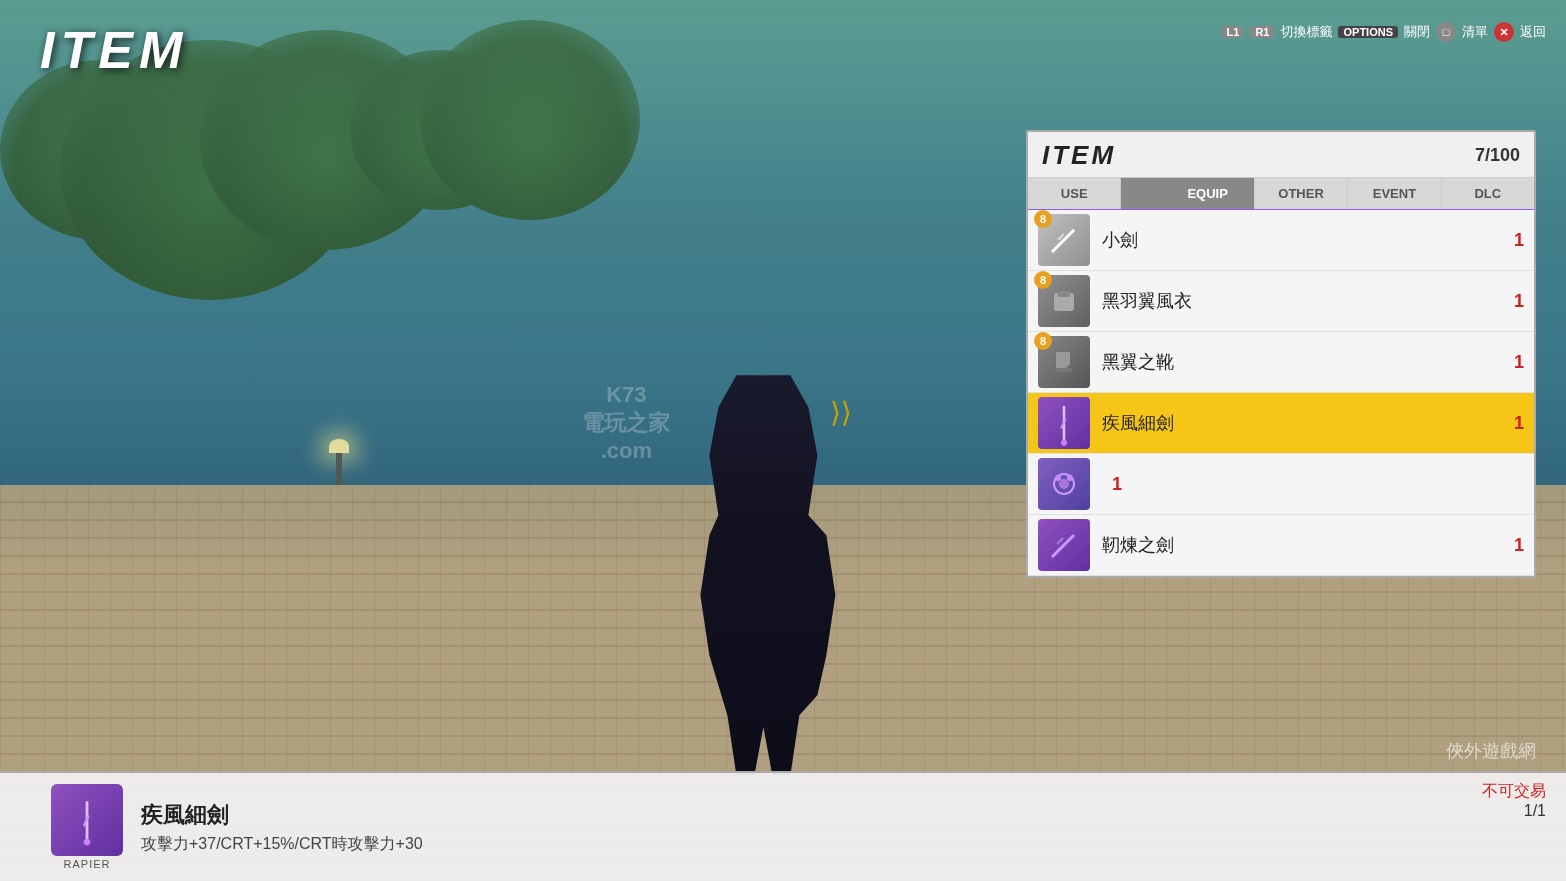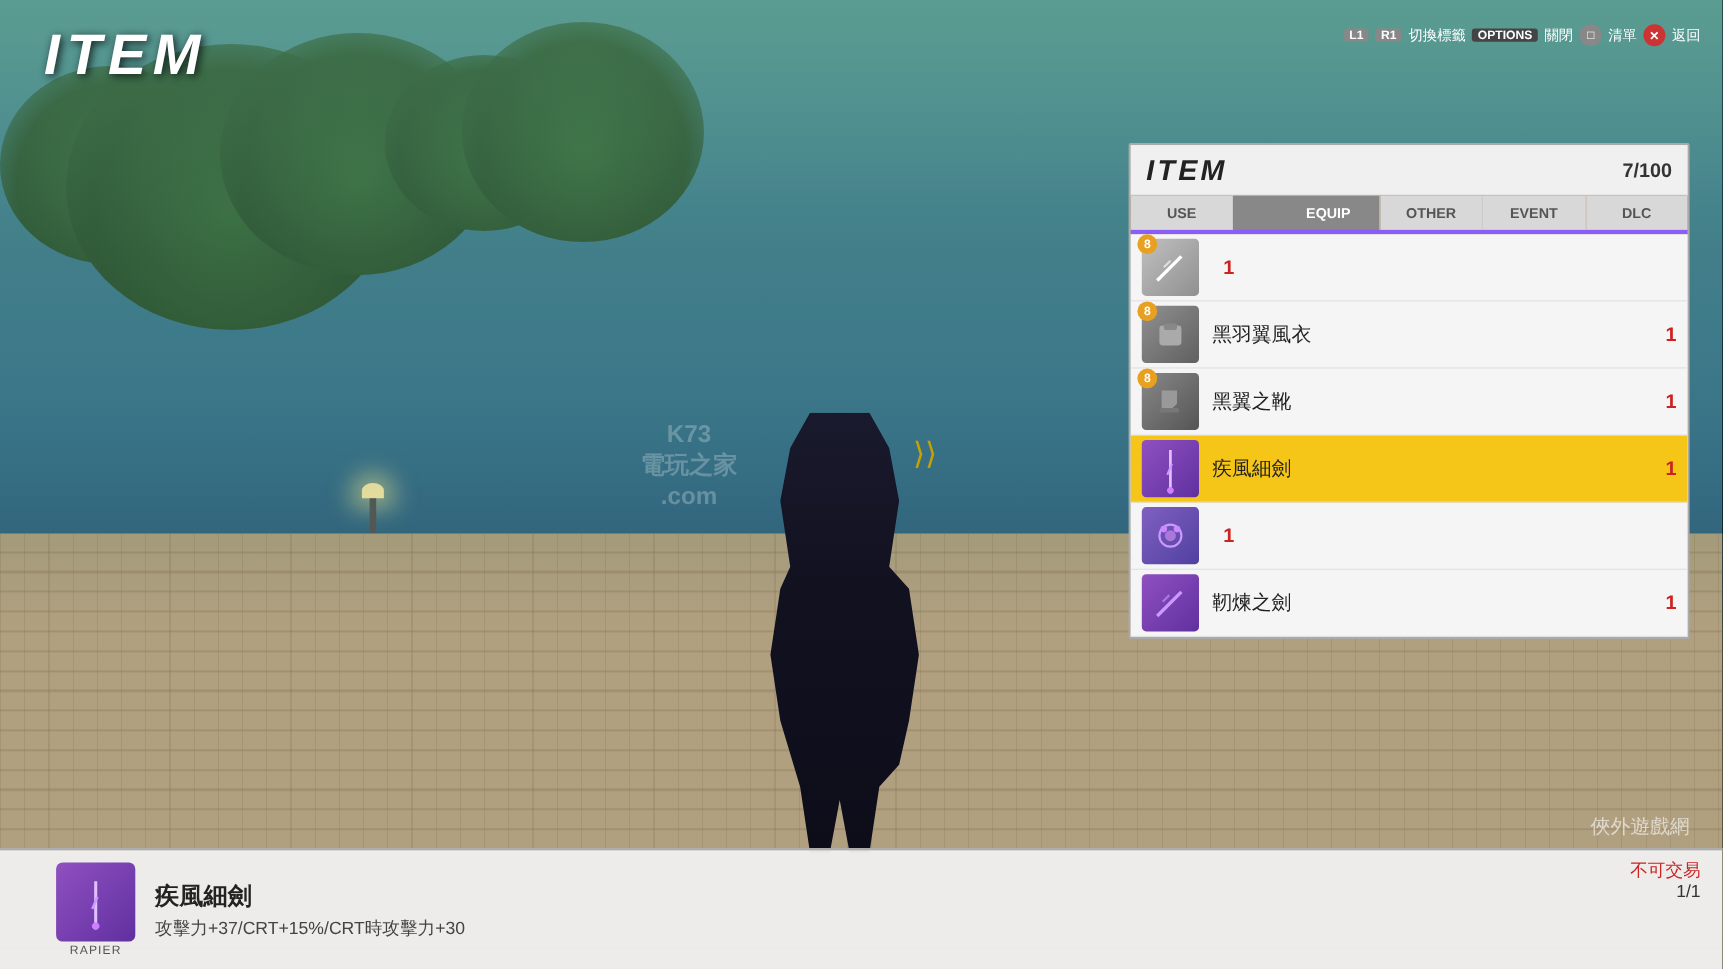--- a/index.html
+++ b/index.html
@@ -212,22 +212,22 @@
     }
     .panel-count {
       font-size: 18px;
       color: #333;
       font-weight: bold;
     }
 
     
     .tabs-row {
       display: flex;
-      background: #a16207;
-      border-bottom: 4px solid #8b5cf6;
+      background: #bef264;
+      border-bottom: 1px solid #8b5cf6;
       align-items: flex-end;
     }
     .tab {
       flex: 1;
       text-align: center;
       padding: 8px 4px;
       font-size: 13px;
       font-weight: bold;
       color: #555;
       cursor: pointer;
@@ -478,20 +478,21 @@
 
     <div class="item-row">
       <div class="item-icon-wrap">
         <div class="item-icon sword-bg rank-badge" data-rank="8">
           <svg class="svg-sword" viewBox="0 0 36 36">
               <line x1="6" y1="30" x2="28" y2="8" stroke="#fff" stroke-width="3"></line>
               <line x1="12" y1="18" x2="18" y2="12" stroke="#ddd" stroke-width="2"></line>
             </svg>
         </div>
       </div>
+      <span class="item-name">小劍</span>
       <span class="item-qty">1</span>
     </div>
 
     <div class="item-row">
       <div class="item-icon-wrap">
         <div class="item-icon armor-bg rank-badge" data-rank="8">
           <svg class="svg-armor" viewBox="0 0 36 36">
               <rect x="8" y="10" width="20" height="18" rx="3" fill="#aaa"></rect>
               <rect x="12" y="8" width="12" height="6" rx="2" fill="#888"></rect>
             </svg>

